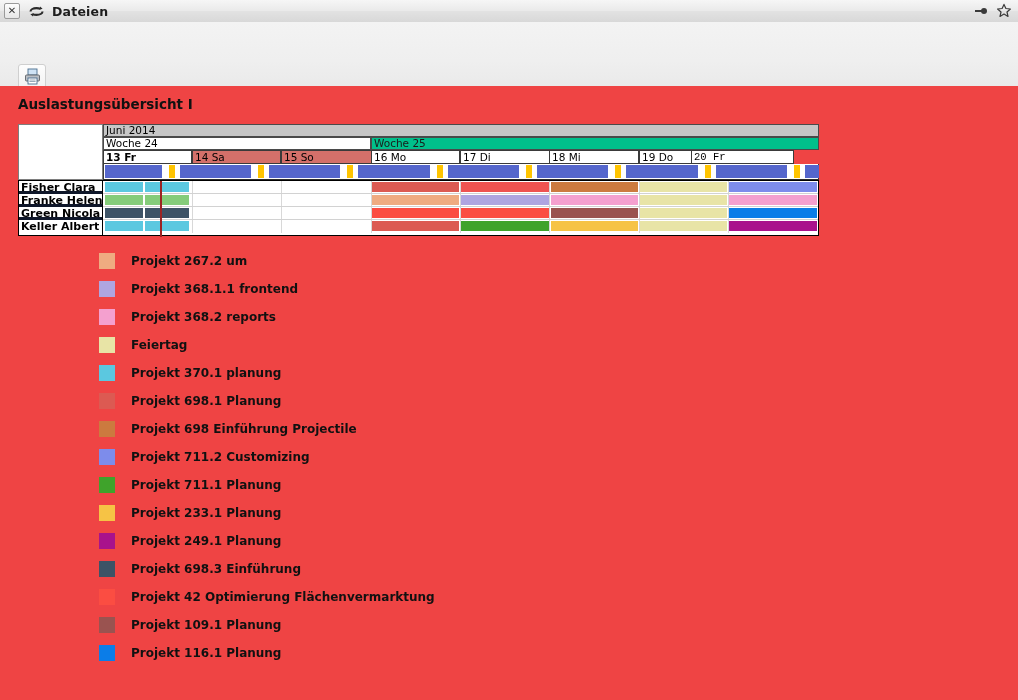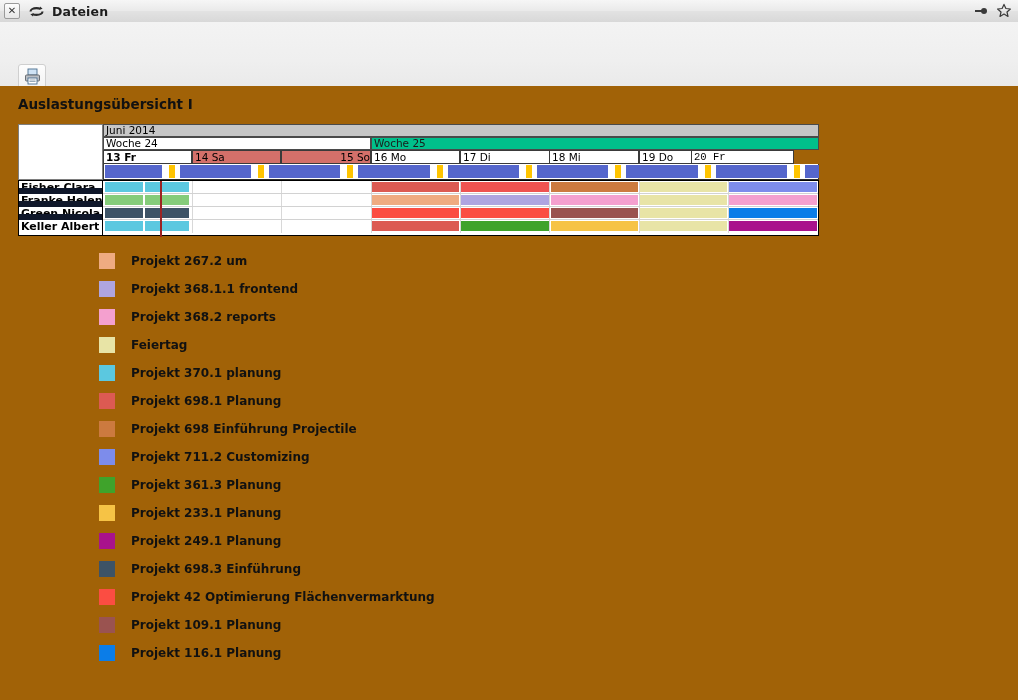--- a/index.html
+++ b/index.html
@@ -35,33 +35,33 @@
     background:linear-gradient(to bottom,#f3f3f3 0%,#efefef 60%,#eaeaea 100%);
   }
   #printbtn{
     position:absolute;left:18px;top:42px;width:26px;height:26px;
     border:1px solid #cfcfcf;border-radius:3px;
     background:linear-gradient(to bottom,#fdfdfd,#f0f0f0);
     display:flex;align-items:center;justify-content:center;
   }
 
   
-  #content{position:absolute;left:0;top:86px;width:1018px;height:614px;background:#a16207;}
+  #content{position:absolute;left:0;top:86px;width:1018px;height:614px;background:#ef4444;}
   #pagetitle{position:absolute;left:18px;top:10px;font-weight:bold;font-size:13.5px;color:#111;}
 
   
   #gantt{position:absolute;left:18px;top:38px;width:801px;height:112px;}
   .grid-outer{position:absolute;left:0;top:0;width:801px;height:112px;}
 
   .namecol{position:absolute;left:0;top:0;width:85px;height:112px;box-sizing:border-box;}
   .namecol .blankhead{position:absolute;left:0;top:0;width:85px;height:56px;border:1px solid #7e7e7e;box-sizing:border-box;background:#fff;}
   .namecol .namebox{position:absolute;left:0;top:56px;width:85px;height:56px;border:1px solid #000;box-sizing:border-box;background:#fff;}
   .namerow{
     height:13px;line-height:13px;box-sizing:border-box;
-    border-bottom:6px solid #0f172a;
+    border-bottom:3px solid #0f172a;
     font-weight:bold;font-size:11px;color:#000;
     padding-left:2px;white-space:nowrap;overflow:hidden;
   }
   .namerow.last{border-bottom:none;}
 
   .timecol{position:absolute;left:85px;top:0;width:716px;height:112px;}
   .monthrow{position:absolute;left:0;top:0;width:716px;height:13px;background:#c6c6c6;border:1px solid #4a4a4a;box-sizing:border-box;
             font-size:10.5px;line-height:11px;padding-left:2px;color:#000;}
   .weekrow{position:absolute;left:0;top:13px;width:716px;height:13px;}
   .wk{position:absolute;top:0;height:13px;box-sizing:border-box;border:1px solid #4a4a4a;font-size:10.5px;line-height:11px;padding-left:2px;color:#000;overflow:hidden;white-space:nowrap;}
@@ -147,21 +147,21 @@
 
       <div class="timecol">
         <div class="monthrow">Juni 2014</div>
         <div class="weekrow" id="weekrow">
             <div class="wk" style="left: 0px; width: 268px; background: rgb(255, 255, 255); color: rgb(0, 0, 0);">Woche 24</div>
             <div class="wk" style="left: 268px; width: 448px; background: rgb(0, 192, 139); color: rgb(26, 26, 26);">Woche 25</div>
           </div>
         <div class="dayrow" id="dayrow">
             <div class="day" style="left: 0px; width: 89px; font-weight: bold;">13 Fr</div>
             <div class="day we" style="left: 89px; width: 89px;">14 Sa</div>
-            <div class="day we" style="left: 178px; width: 90px; text-align: right;">15 So</div>
+            <div class="day we" style="left: 178px; width: 100px;">15 So</div>
             <div class="day" style="left: 268px; width: 89px;">16 Mo</div>
             <div class="day" style="left: 357px; width: 104px;">17 Di</div>
             <div class="day" style="left: 446px; width: 90px;">18 Mi</div>
             <div class="day" style="left: 536px; width: 89px;">19 Do</div>
             <div class="day" style="left: 588px; width: 103px; font-family: Liberation Mono, monospace;">20 Fr</div>
           </div>
         <div class="hoursrow" id="hoursrow">
             <div class="hblk" style="left: 1px; width: 57px;"></div>
             <div class="hblk" style="left: 76px; width: 57px;"></div>
             <div class="hblk" style="left: 90px; width: 57px;"></div>
@@ -287,21 +287,21 @@
       <div class="leg">
         <div class="legsw" style="background: rgb(204, 122, 63);"></div>
         <div class="leglbl">Projekt 698 Einführung Projectile</div>
       </div>
       <div class="leg">
         <div class="legsw" style="background: rgb(125, 140, 235);"></div>
         <div class="leglbl">Projekt 711.2 Customizing</div>
       </div>
       <div class="leg">
         <div class="legsw" style="background: rgb(63, 163, 43);"></div>
-        <div class="leglbl">Projekt 361.3 Planung</div>
+        <div class="leglbl">Projekt 711.1 Planung</div>
       </div>
       <div class="leg">
         <div class="legsw" style="background: rgb(246, 195, 69);"></div>
         <div class="leglbl">Projekt 233.1 Planung</div>
       </div>
       <div class="leg">
         <div class="legsw" style="background: rgb(169, 18, 140);"></div>
         <div class="leglbl">Projekt 249.1 Planung</div>
       </div>
       <div class="leg">

